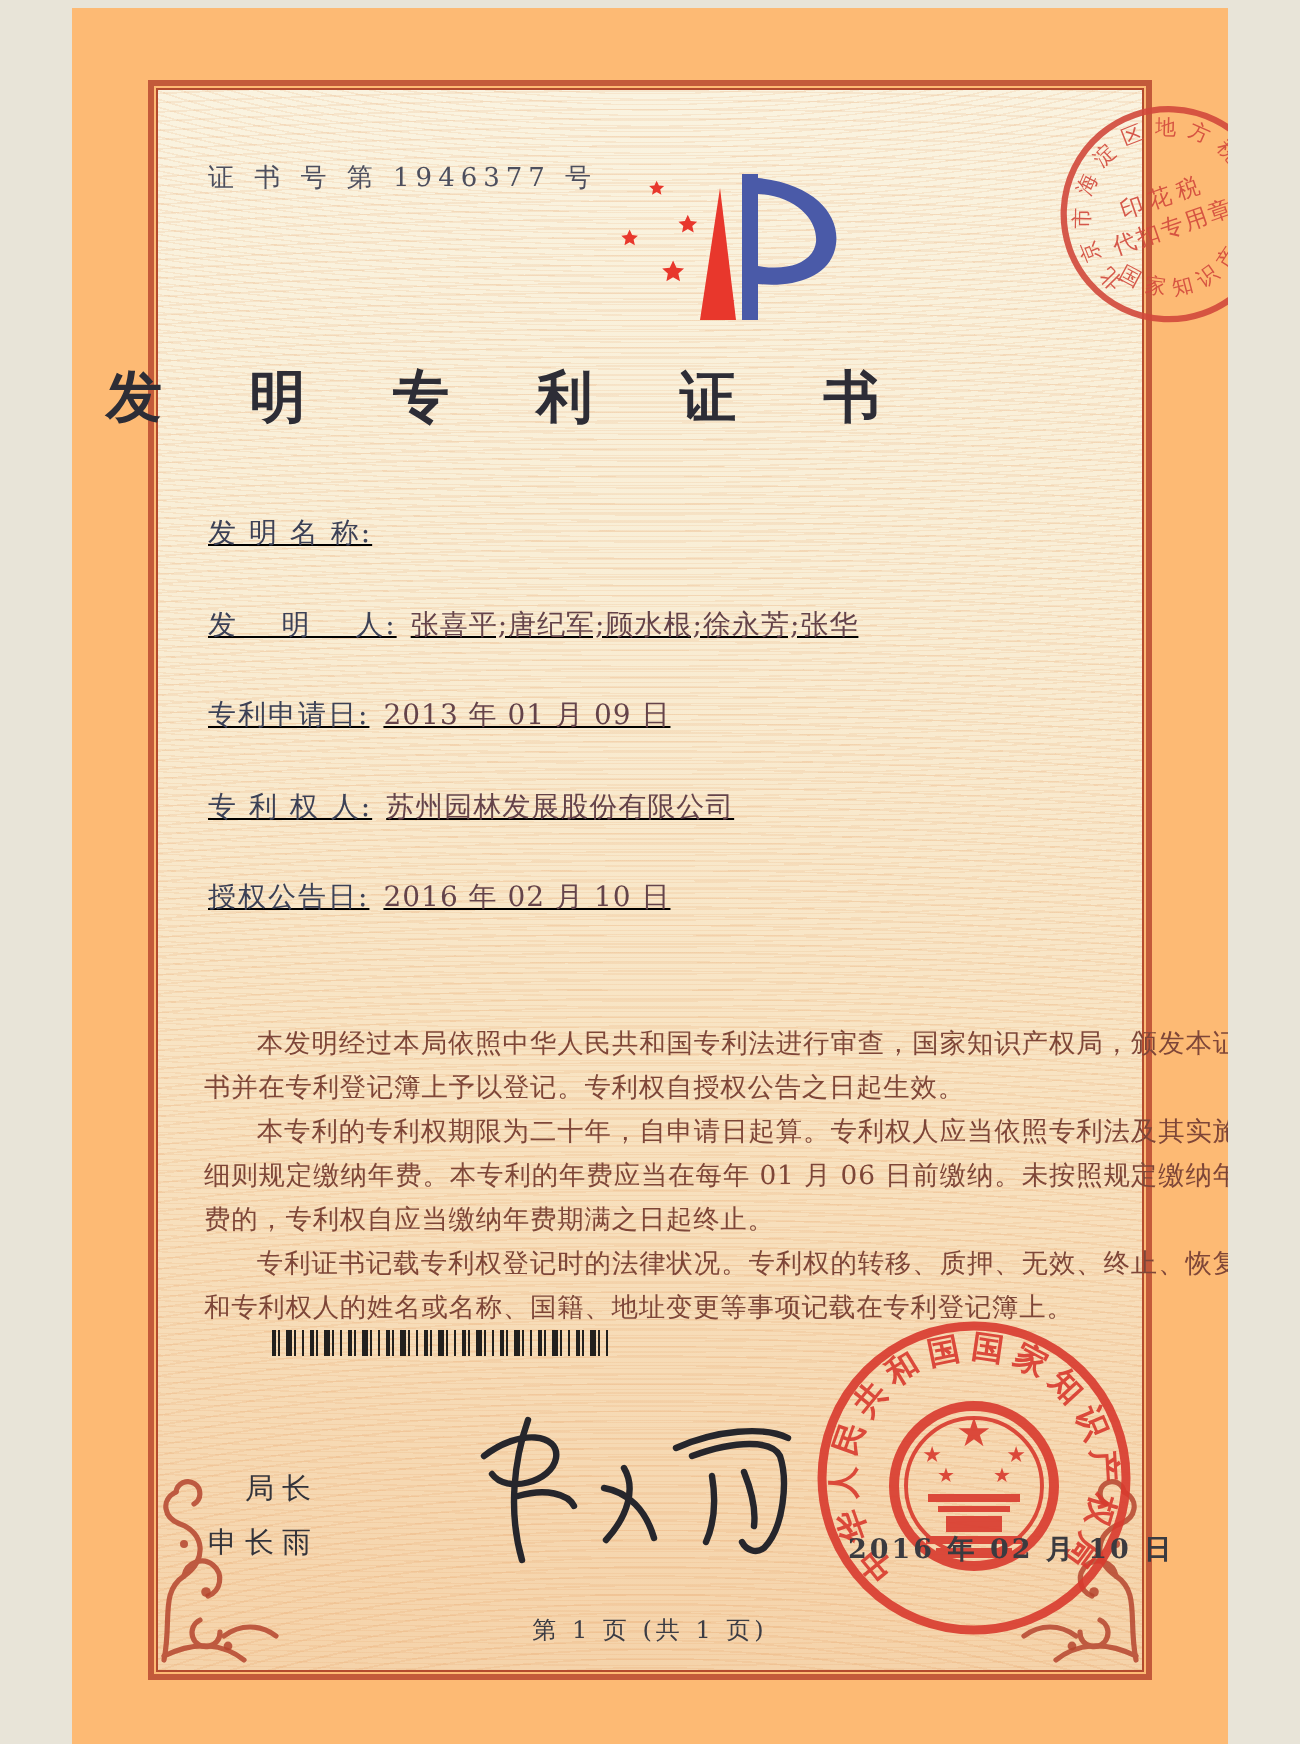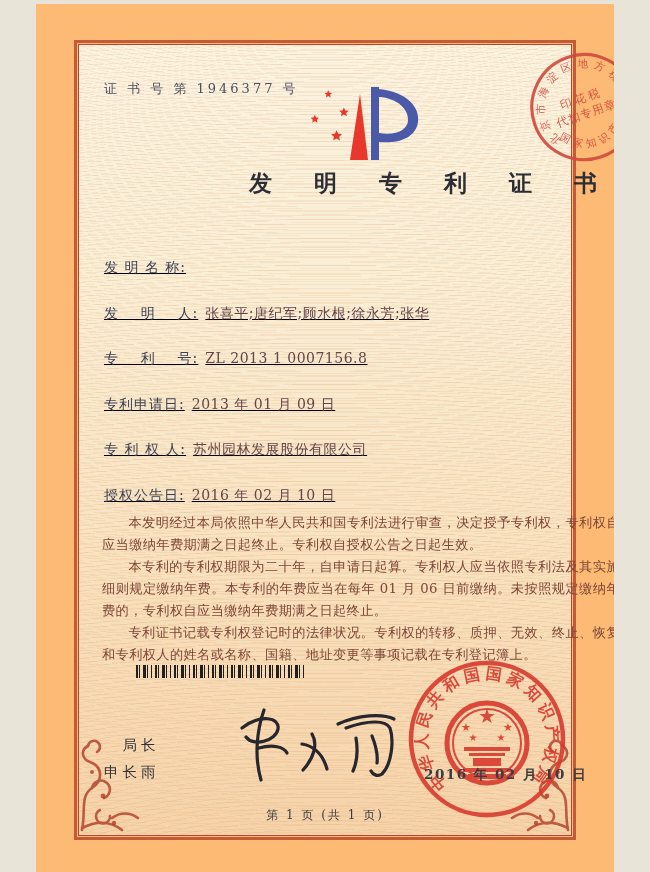--- a/index.html
+++ b/index.html
@@ -25,22 +25,22 @@
       repeating-radial-gradient(ellipse 1200px 500px at 50% 115%,
         rgba(220,130,60,0.12) 0 2px, rgba(220,130,60,0) 2px 11px),
       linear-gradient(180deg,#faf3e0 0%,#f9eed6 30%,#f8e3c2 62%,#f5d3aa 100%);
   }
   .cert-number{
     position:absolute;left:68px;top:76px;z-index:2;
     font-size:13px;letter-spacing:3px;color:#4d4f5e;
   }
   .logo{position:absolute;left:272px;top:82px;z-index:2;}
   .title{
-    position:absolute;left:0;right:0;top:164px;z-index:2;
-    text-align:right;font-size:23px;font-weight:600;
+    position:absolute;left:0;right:0;top:176px;z-index:2;
+    text-align:left;font-size:28px;font-weight:600;
     letter-spacing:17px;text-indent:17px;color:#2d2d36;
   }
   .fields{position:absolute;left:68px;top:253px;width:520px;z-index:2;}
   .field-row{display:flex;margin-bottom:25.5px;font-size:14px;line-height:20px;text-decoration:underline;}
   .field-label{color:#3c4156;white-space:pre;letter-spacing:1px;}
   .field-value{color:#64434a;margin-left:7px;letter-spacing:0.5px;}
   .body-text{
     position:absolute;left:66px;top:508px;width:518px;z-index:2;
     font-size:13.2px;line-height:1.67;color:#7e4638;
     text-align:justify;letter-spacing:0.4px;
@@ -126,39 +126,35 @@
 
   <div class="fields">
     <div class="field-row">
       <span class="field-label">发 明 名 称:</span>
     </div>
     <div class="field-row">
       <span class="field-label">发    明    人:</span>
       <span class="field-value">张喜平;唐纪军;顾水根;徐永芳;张华</span>
     </div>
     <div class="field-row">
-      <span class="field-label">专    利    号:</span>
-      <span class="field-value">ZL 2013 1 0007156.8</span>
-    </div>
-    <div class="field-row">
       <span class="field-label">专利申请日:</span>
       <span class="field-value">2013 年 01 月 09 日</span>
     </div>
     <div class="field-row">
       <span class="field-label">专 利 权 人:</span>
       <span class="field-value">苏州园林发展股份有限公司</span>
     </div>
     <div class="field-row">
       <span class="field-label">授权公告日:</span>
       <span class="field-value">2016 年 02 月 10 日</span>
     </div>
   </div>
 
   <div class="body-text">
-    <p>本发明经过本局依照中华人民共和国专利法进行审查，决定授予专利权，专利权自应当缴纳年费期满之日起终止。专利权自授权公告之日起生效。</p>
+    <p>本发明经过本局依照中华人民共和国专利法进行审查，国家知识产权局，颁发本证书并在专利登记簿上予以登记。专利权自授权公告之日起生效。</p>
     <p>本专利的专利权期限为二十年，自申请日起算。专利权人应当依照专利法及其实施细则规定缴纳年费。本专利的年费应当在每年 01 月 06 日前缴纳。未按照规定缴纳年费的，专利权自应当缴纳年费期满之日起终止。</p>
     <p>专利证书记载专利权登记时的法律状况。专利权的转移、质押、无效、终止、恢复和专利权人的姓名或名称、国籍、地址变更等事项记载在专利登记簿上。</p>
   </div>
 
   <div class="barcode"></div>
 
   <div class="issuer">
     <div>局长</div>
     <div>申长雨</div>
   </div>

